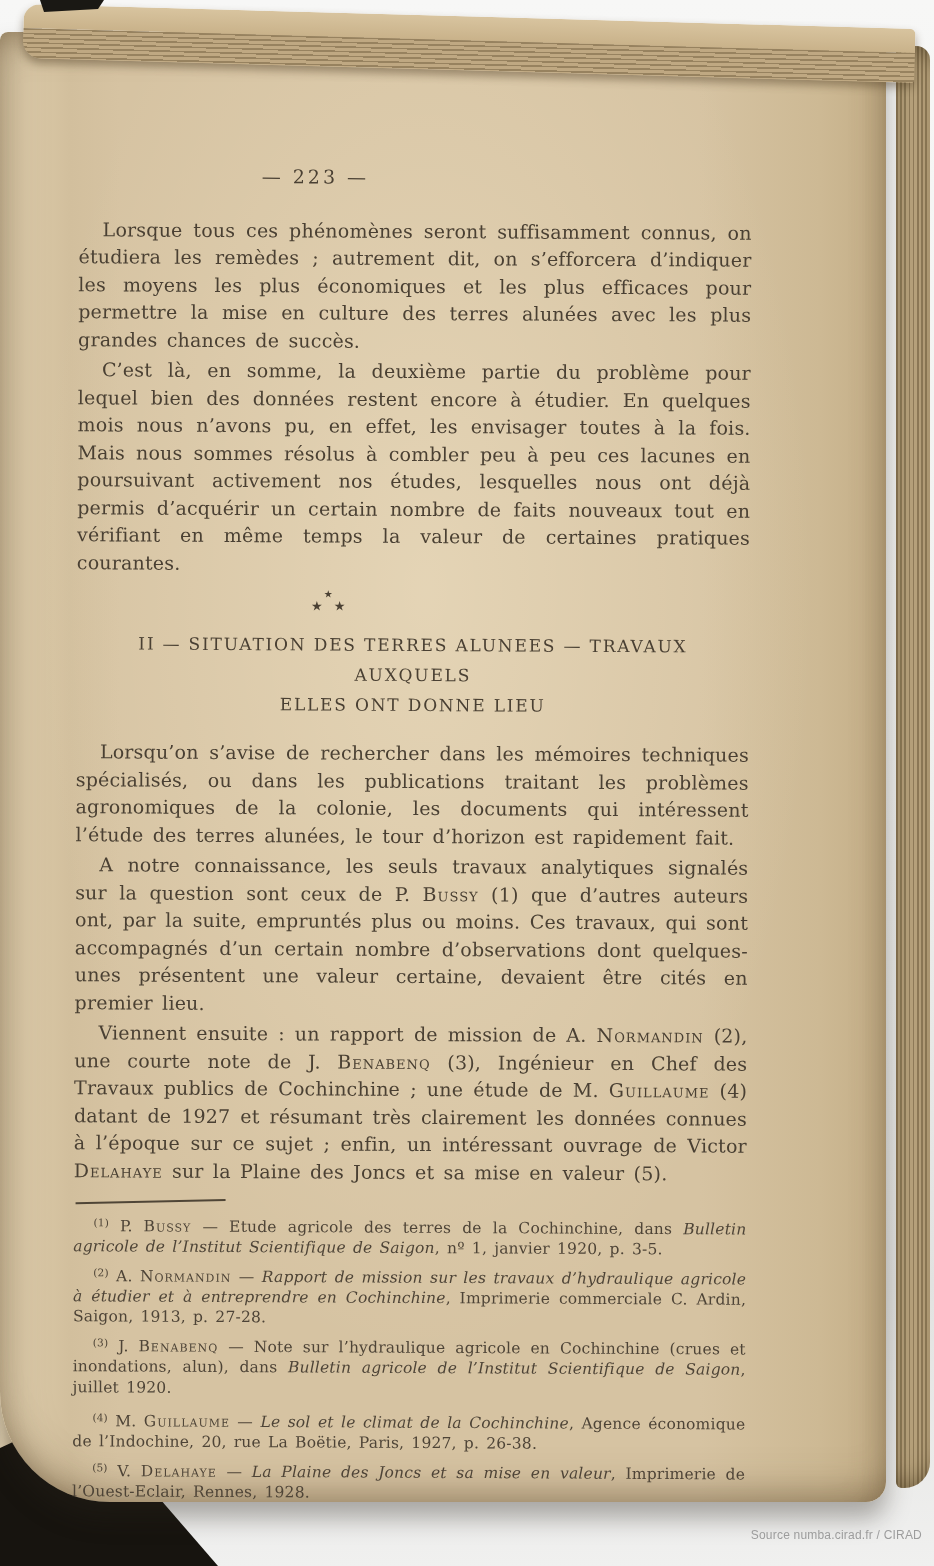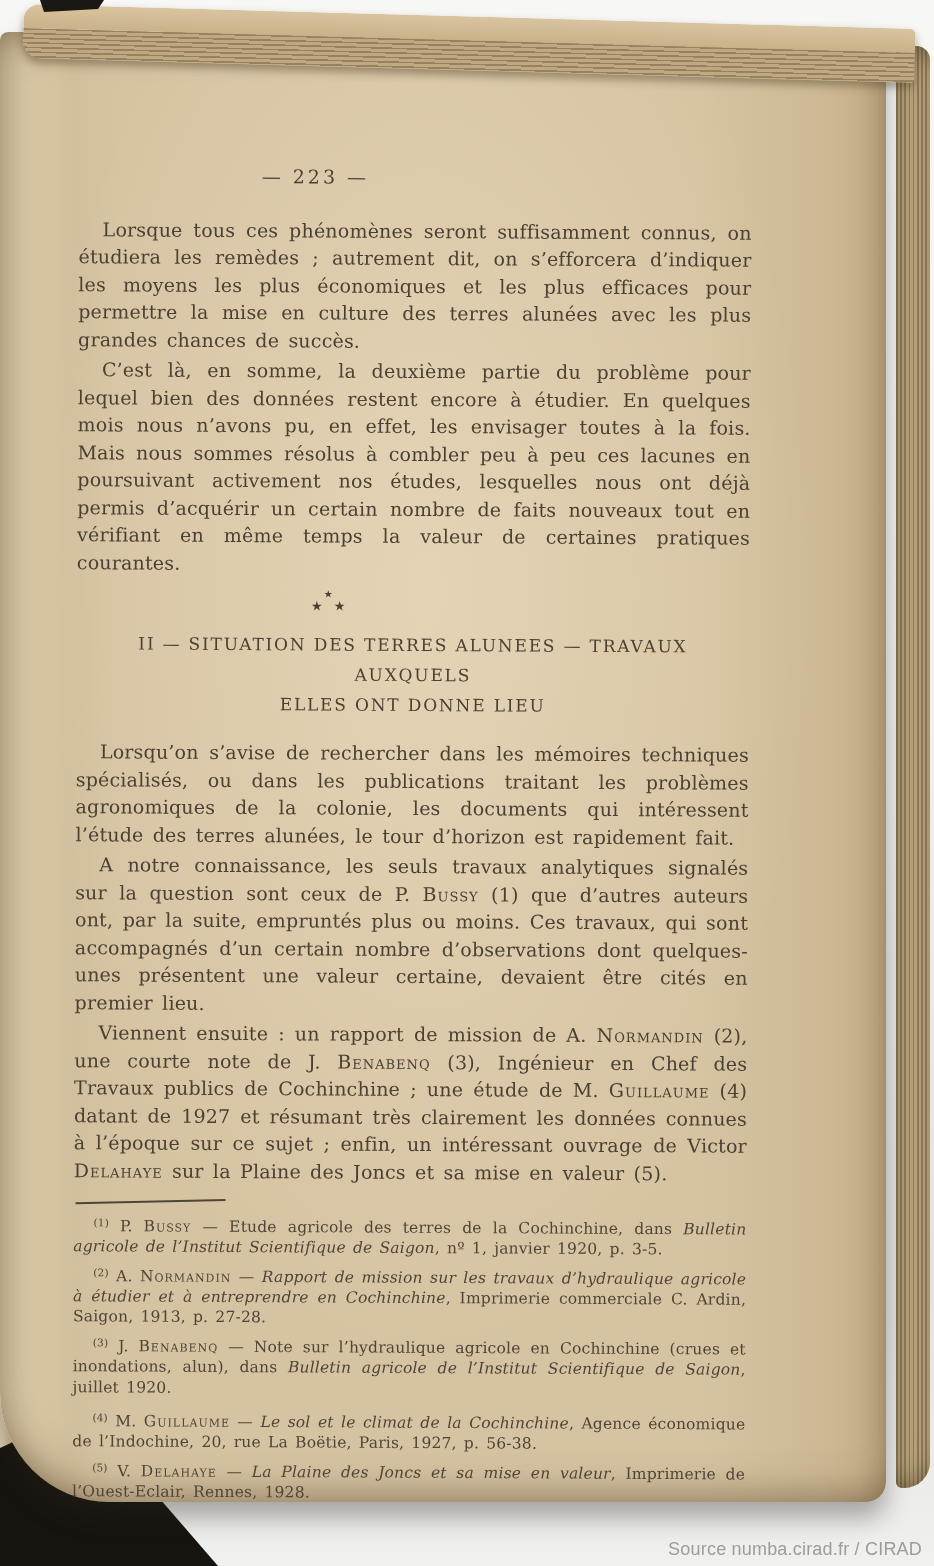--- a/index.html
+++ b/index.html
@@ -68,22 +68,22 @@
   .heading{ text-align:center;font-size:17px;line-height:30px;letter-spacing:1.8px;
     margin:4px 0 20px;font-weight:400;}
   .footnotes{margin-top:16px;font-size:15.5px;line-height:20.5px;color:#4e4437;}
   .footnote-rule{width:150px;border-top:2px solid #4f4536;margin:0 0 10px 2px;transform:rotate(-1.6deg);}
   .footnotes p{margin:0 0 5px;text-indent:20px;word-spacing:2px;}
   .footnotes p.gap{margin-bottom:10px;}
   .seg-sc{font-variant:small-caps;letter-spacing:1px;}
   .seg-i{font-style:italic;}
   .seg-sup{font-size:.68em;vertical-align:.45em;}
   .source-bar{
-    position:absolute;right:12px;bottom:6px;z-index:7;
-    font-family:"Liberation Sans",sans-serif;font-size:18px;color:#9c9c9c;letter-spacing:.2px;
+    position:absolute;right:12px;bottom:24px;z-index:7;
+    font-family:"Liberation Sans",sans-serif;font-size:12px;color:#9c9c9c;letter-spacing:.2px;
   }
 </style>
 </head>
 <body>
 
 <div class="facing-edge"></div>
 <div class="cover-shadow"></div>
 <div class="fore-edge"></div>
 
 <div class="paper">
@@ -106,21 +106,21 @@
 
     <p><span>Lorsqu’on s’avise de rechercher dans les mémoires techniques spécialisés, ou dans les publications traitant les problèmes agronomiques de la colonie, les documents qui intéressent l’étude des terres alunées, le tour d’horizon est rapidement fait.</span></p>
     <p><span>A notre connaissance, les seuls travaux analytiques signalés sur la question sont ceux de P. </span><span class="seg-sc">Bussy</span><span> (1) que d’autres auteurs ont, par la suite, empruntés plus ou moins. Ces travaux, qui sont accompagnés d’un certain nombre d’observations dont quelques-unes présentent une valeur certaine, devaient être cités en premier lieu.</span></p>
     <p><span>Viennent ensuite : un rapport de mission de A. </span><span class="seg-sc">Normandin</span><span> (2), une courte note de J. </span><span class="seg-sc">Benabenq</span><span> (3), Ingénieur en Chef des Travaux publics de Cochinchine ; une étude de M. </span><span class="seg-sc">Guillaume</span><span> (4) datant de 1927 et résumant très clairement les données connues à l’époque sur ce sujet ; enfin, un intéressant ouvrage de Victor </span><span class="seg-sc">Delahaye</span><span> sur la Plaine des Joncs et sa mise en valeur (5).</span></p>
 
     <div class="footnotes">
       <div class="footnote-rule"></div>
       <p><span class="seg-sup">(1)</span><span> P. </span><span class="seg-sc">Bussy</span><span> — Etude agricole des terres de la Cochinchine, dans </span><span class="seg-i">Bulletin agricole de l’Institut Scientifique de Saigon</span><span>, nº 1, janvier 1920, p. 3-5.</span></p>
       <p><span class="seg-sup">(2)</span><span> A. </span><span class="seg-sc">Normandin</span><span> — </span><span class="seg-i">Rapport de mission sur les travaux d’hydraulique agricole à étudier et à entreprendre en Cochinchine</span><span>, Imprimerie commerciale C. Ardin, Saigon, 1913, p. 27-28.</span></p>
       <p class="gap"><span class="seg-sup">(3)</span><span> J. </span><span class="seg-sc">Benabenq</span><span> — Note sur l’hydraulique agricole en Cochinchine (crues et inondations, alun), dans </span><span class="seg-i">Bulletin agricole de l’Institut Scientifique de Saigon</span><span>, juillet 1920.</span></p>
-      <p><span class="seg-sup">(4)</span><span> M. </span><span class="seg-sc">Guillaume</span><span> — </span><span class="seg-i">Le sol et le climat de la Cochinchine</span><span>, Agence économique de l’Indochine, 20, rue La Boëtie, Paris, 1927, p. 56-38.</span></p>
+      <p><span class="seg-sup">(4)</span><span> M. </span><span class="seg-sc">Guillaume</span><span> — </span><span class="seg-i">Le sol et le climat de la Cochinchine</span><span>, Agence économique de l’Indochine, 20, rue La Boëtie, Paris, 1927, p. 26-38.</span></p>
       <p><span class="seg-sup">(5)</span><span> V. </span><span class="seg-sc">Delahaye</span><span> — </span><span class="seg-i">La Plaine des Joncs et sa mise en valeur</span><span>, Imprimerie de l’Ouest-Eclair, Rennes, 1928.</span></p>
     </div>
 
   </div>
 </div>
 
 <div class="top-band">
   <div class="band-top"></div>
   <div class="band-stack"></div>
 </div>

